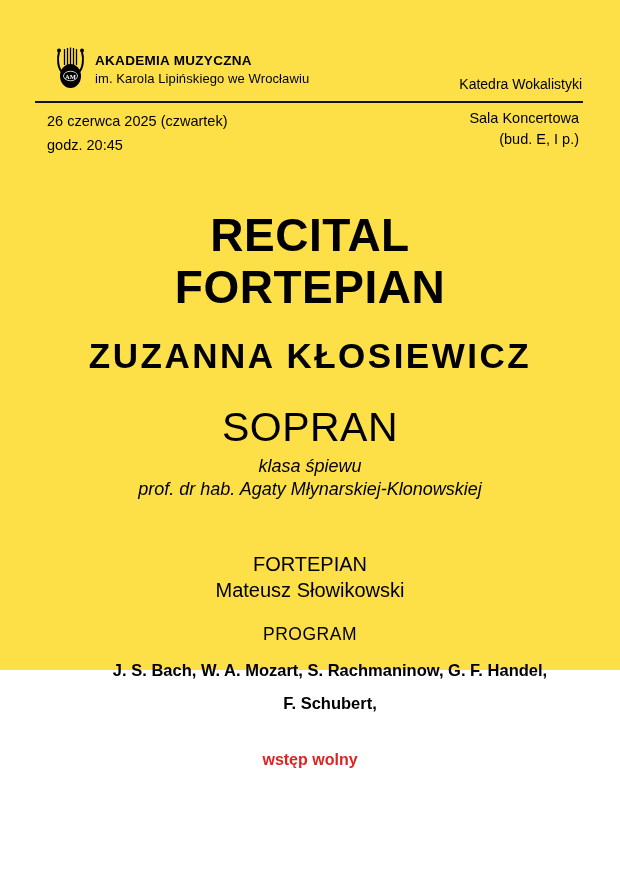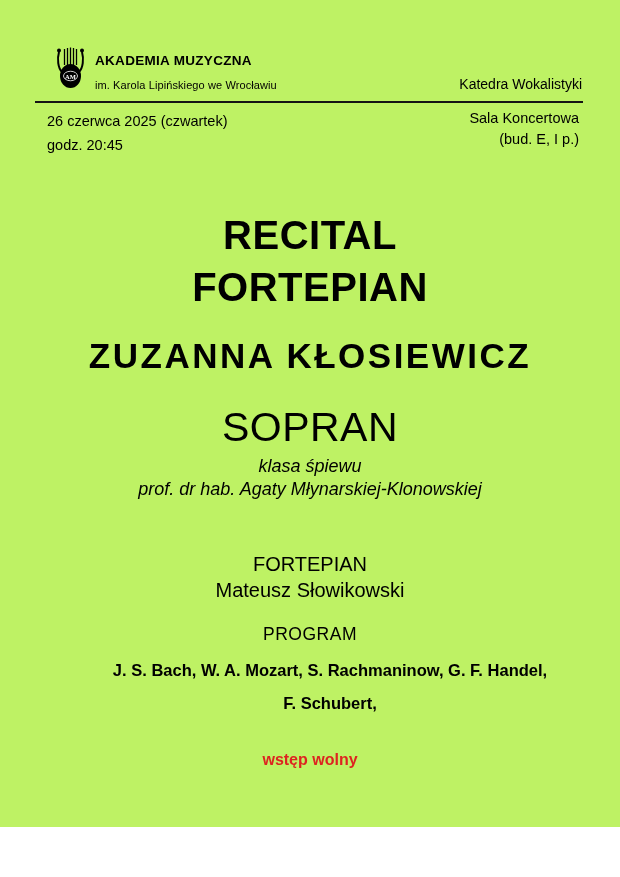--- a/index.html
+++ b/index.html
@@ -3,39 +3,39 @@
 <meta charset="utf-8">
 <style>
   html, body { margin: 0; padding: 0; }
   body {
     width: 620px; height: 877px;
     background: #ffffff;
     font-family: "Liberation Sans", sans-serif;
     color: #000;
     overflow: hidden;
   }
-  .page { position: relative; width: 620px; height: 827px; background: #bef264; }
+  .page { position: relative; width: 620px; height: 670px; background: #fde047; }
 
   
   .brand { position: absolute; left: 55px; top: 46px; display: flex; align-items: flex-start; gap: 9px; }
   .brand svg { display: block; }
   .brand-text { padding-top: 7px; }
   .org-name { font-size: 13.5px; font-weight: bold; letter-spacing: 0.3px; }
-  .org-sub  { font-size: 11px; margin-top: 11px; letter-spacing: 0.1px; }
+  .org-sub  { font-size: 13px; margin-top: 3px; letter-spacing: 0.1px; }
   .department { position: absolute; top: 76px; right: 38px; font-size: 14px; }
 
   .rule { position: absolute; left: 35px; top: 101px; width: 548px; border-top: 2px solid #141414; }
 
   .info-left  { position: absolute; left: 47px; top: 109px; font-size: 14.5px; line-height: 24px; }
   .info-right { position: absolute; right: 41px; top: 108px; font-size: 14.5px; line-height: 21px; text-align: right; }
 
   
   .c { position: absolute; left: 0; width: 100%; text-align: center; }
 
-  .title        { top: 209px; font-size: 40px; font-weight: bold; line-height: 52px; letter-spacing: 0.5px; }
+  .title        { top: 209px; font-size: 46px; font-weight: bold; line-height: 52px; letter-spacing: 0.5px; }
   .performer    { top: 336px; font-size: 35px; font-weight: bold; letter-spacing: 2.5px; }
   .voice        { top: 404px; font-size: 41px; letter-spacing: 0.5px; }
   .class-info   { top: 455px; font-size: 18px; font-style: italic; line-height: 23px; }
   .accompanist  { top: 551px; font-size: 20px; line-height: 26px; text-align: center; }
   .program-head { top: 624px; font-size: 17.5px; letter-spacing: 0.5px; }
   .program-body { top: 654px; font-size: 16.5px; font-weight: bold; line-height: 33px; padding-left: 20px; }
   .admission    { top: 751px; font-size: 16px; font-weight: bold; }
 </style>
 </head>
 <body>

